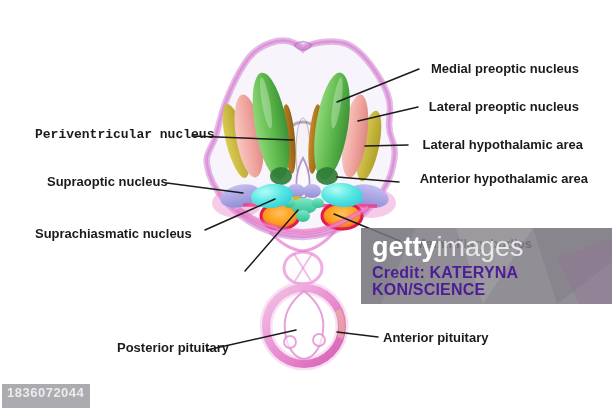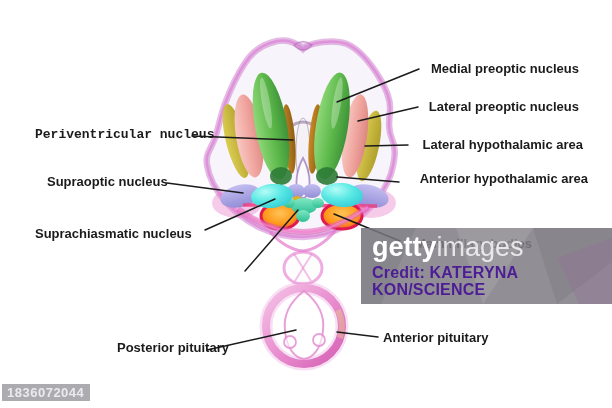--- a/index.html
+++ b/index.html
@@ -23,21 +23,21 @@
   .lbl-antpit{top:331px;left:383px;}
   
   .wm{position:absolute;left:361px;top:228px;width:251px;height:76px;z-index:3;}
   .wm svg{position:absolute;left:0;top:0;}
   .wm-brand{position:absolute;left:11px;top:4px;font-size:27px;letter-spacing:0;color:#fff;}
   .wm-brand .b{font-weight:bold;}
   .wm-brand .l{font-weight:normal;opacity:.78;}
   .wm-credit{position:absolute;left:11px;top:36px;font-size:16px;font-weight:bold;
              color:#4c1d95;line-height:17px;letter-spacing:.2px;}
   
-  .idbadge{position:absolute;left:2px;top:384px;height:17px;z-index:3;
+  .idbadge{position:absolute;left:2px;top:384px;height:25px;z-index:3;
            background:rgba(158,157,162,.85);color:rgba(238,238,241,.95);
            font-size:13px;font-weight:bold;line-height:17px;padding:0 6px 0 5px;
            letter-spacing:.5px;}
 </style>
 </head>
 <body>
 
 <div class="canvas">
 
   <svg class="figure-svg" width="612" height="408" viewBox="0 0 612 408">

